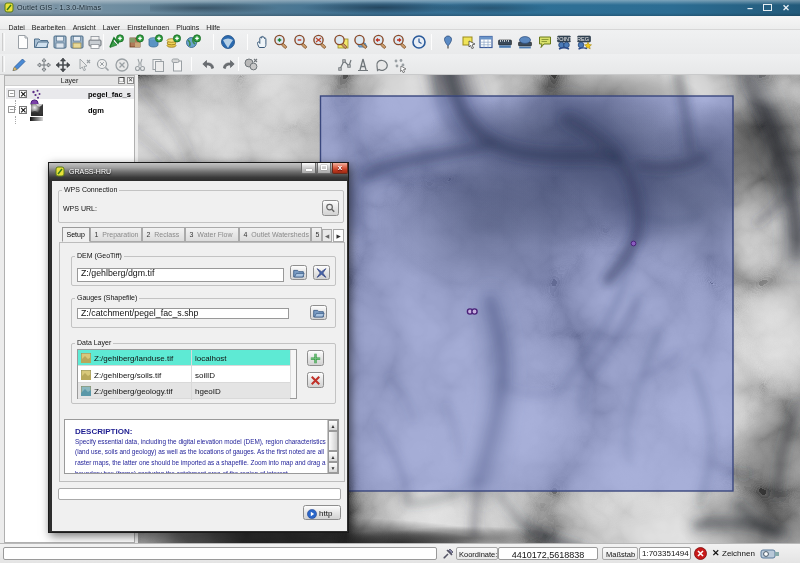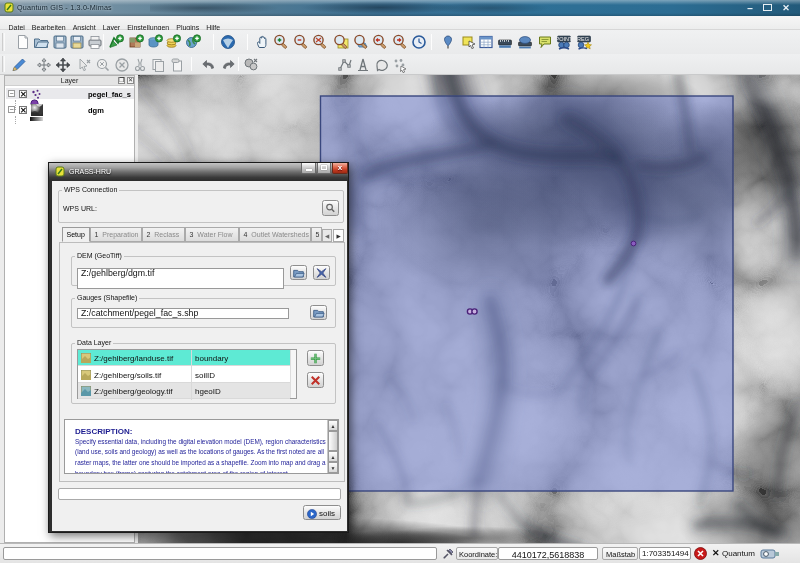--- a/index.html
+++ b/index.html
@@ -39,21 +39,21 @@
 .sfield{position:absolute;top:2.5px;height:13px;background:#fff;border:1px solid #9a9a9a;border-radius:2px;font-size:8.5px;color:#111;}
 .slabel{position:absolute;top:2.5px;height:13px;background:linear-gradient(#fbfbfb,#e8e8e8);border:1px solid #a8a8a8;border-radius:2px;font-size:7.5px;}
 </style>
 </head>
 <body>
 <div id="titlebar">
 <svg id="qicon" viewBox="0 0 10 11">
       <rect x="1" y="1" width="8" height="9" rx="2" fill="#e8e13a" stroke="#5a7a1a" stroke-width="1"></rect>
       <path d="M3 8 L7 3" stroke="#3a7a1a" stroke-width="1.5"></path>
     </svg>
-<div id="tbtext">Quantum GIS - 1.3.0-Mimas</div>
+<div id="tbtext">Outlet GIS - 1.3.0-Mimas</div>
     <div style="position:absolute;left:150px;top:2px;width:130px;height:12px;background:radial-gradient(ellipse at 40% 50%,rgba(20,35,50,.45),rgba(20,35,50,0) 70%);"></div>
     <div style="position:absolute;left:300px;top:1px;width:160px;height:13px;background:radial-gradient(ellipse at 50% 50%,rgba(15,30,45,.5),rgba(15,30,45,0) 70%);"></div>
     <div style="position:absolute;left:430px;top:2px;width:120px;height:12px;background:radial-gradient(ellipse at 50% 50%,rgba(25,40,55,.35),rgba(25,40,55,0) 70%);"></div>
 <div class="capbtn" style="left:742px;width:16px;font-size:10px;font-weight:bold;">–</div>
 <div style="position:absolute;left:763px;top:4px;width:9px;height:7px;border:1.5px solid #e8f0f4;"></div>
 <div class="capbtn" style="left:779px;width:14px;font-size:9px;">✕</div>
 </div>
 <div id="menubar"><span>Datei</span><span>Bearbeiten</span><span>Ansicht</span><span>Layer</span><span>Einstellungen</span><span>Plugins</span><span>Hilfe</span></div>
 <div id="tb1">
 <span class="ic" style="left:15px;top:4px;">
@@ -563,21 +563,21 @@
 <span class="tab" style="left:38px;width:52px;background:linear-gradient(#f2f2f2,#dcdcdc);border:1px solid #aaa;color:#333;z-index:1;">1&nbsp;&nbsp;<span style="color:#8a8a8a;">Preparation</span></span>
 <span class="tab" style="left:90px;width:43px;background:linear-gradient(#f2f2f2,#dcdcdc);border:1px solid #aaa;color:#333;z-index:1;">2&nbsp;&nbsp;<span style="color:#8a8a8a;">Reclass</span></span>
 <span class="tab" style="left:133px;width:54px;background:linear-gradient(#f2f2f2,#dcdcdc);border:1px solid #aaa;color:#333;z-index:1;">3&nbsp;&nbsp;<span style="color:#8a8a8a;">Water Flow</span></span>
 <span class="tab" style="left:187px;width:72px;background:linear-gradient(#f2f2f2,#dcdcdc);border:1px solid #aaa;color:#333;z-index:1;">4&nbsp;&nbsp;<span style="color:#8a8a8a;">Outlet Watersheds</span></span>
 <span class="tab" style="left:259px;width:11px;background:linear-gradient(#f2f2f2,#dcdcdc);border:1px solid #aaa;color:#333;z-index:1;">5&nbsp;&nbsp;<span style="color:#8a8a8a;"></span></span>
 <span style="position:absolute;left:270px;top:48px;width:10px;height:13px;background:#e8e8e8;border:1px solid #aaa;font-size:5.5px;text-align:center;line-height:12px;color:#666;z-index:2;">◀</span>
 <span style="position:absolute;left:281px;top:48px;width:11px;height:13px;background:#fdfdfd;border:1px solid #aaa;font-size:5.5px;text-align:center;line-height:12px;color:#333;z-index:2;">▶</span>
 <div style="position:absolute;left:7px;top:61px;width:286px;height:240px;border:1px solid #bdbdbd;background:#f0f0f0;z-index:2;"></div>
 <div style="position:absolute;left:19px;top:75px;width:265px;height:30px;border:1px solid #c3c3c3;border-radius:2px;z-index:4;"></div>
 <span style="position:absolute;left:23px;top:70.5px;background:#f0f0f0;padding:0 2px;font-size:7px;z-index:4;">DEM (GeoTiff)</span>
-<div style="position:absolute;left:25px;top:87px;width:207px;height:21px;border:1px solid #999;background:#fff;font-size:8.8px;font-family:'Liberation Sans',sans-serif;padding:0 0 0 3px;margin:0;z-index:4;white-space:nowrap;overflow:hidden;line-height:9.5px;">Z:/gehlberg/dgm.tif</div>
+<div style="position:absolute;left:25px;top:87px;width:207px;height:14px;border:1px solid #999;background:#fff;font-size:8.8px;font-family:'Liberation Sans',sans-serif;padding:0 0 0 3px;margin:0;z-index:4;white-space:nowrap;overflow:hidden;line-height:9.5px;">Z:/gehlberg/dgm.tif</div>
 <span class="pbtn" style="position:absolute;left:238px;top:84px;width:17px;height:15px;z-index:4;">
         <svg viewBox="0 0 16 16" style="width:15px;height:14px;">
           <path d="M2.5 5 H7 L8.5 6.5 H13.5 V12.5 H2.5 Z" fill="#7a9cc4" stroke="#3a5a84" stroke-width="1"></path>
           <path d="M3.5 12.5 L5.5 8.5 H14.5 L12.8 12.5 Z" fill="#aac4e0" stroke="#3a5a84" stroke-width=".8"></path>
         </svg>
       </span>
 <span class="pbtn" style="position:absolute;left:261px;top:84px;width:17px;height:15px;z-index:4;">
         <svg viewBox="0 0 16 16" style="width:15px;height:14px;">
           <path d="M3 3 L8 6.5 L13 3 L9.5 8 L13 13 L8 9.5 L3 13 L6.5 8 Z" fill="#4a6ab0" stroke="#2a3a7a" stroke-width=".8"></path>
         </svg>
@@ -593,21 +593,21 @@
       </span>
 <div style="position:absolute;left:19px;top:162px;width:265px;height:61px;border:1px solid #c3c3c3;border-radius:2px;z-index:4;"></div>
 <span style="position:absolute;left:23px;top:157.5px;background:#f0f0f0;padding:0 2px;font-size:7px;z-index:4;">Data Layer</span>
 <div style="position:absolute;left:25px;top:168px;width:220px;height:50px;background:#fff;border:1px solid #9a9a9a;z-index:4;">
 <div style="position:absolute;left:0;top:0px;width:212px;height:16px;background:#5eead4;border-bottom:1px solid #d9d9d9;">
 <svg style="position:absolute;left:3px;top:3px;width:10px;height:10px;" viewBox="0 0 10 10">
             <rect width="10" height="10" fill="#d8c87a" stroke="#8a8a5a" stroke-width="1"></rect>
             <path d="M0 7 L4 3 L7 6 L10 4 V10 H0 Z" fill="#b8a85a"></path>
           </svg>
 <span style="position:absolute;left:16px;top:4px;font-size:8px;">Z:/gehlberg/landuse.tif</span>
-<span style="position:absolute;left:117px;top:4px;font-size:8px;">boundary</span>
+<span style="position:absolute;left:117px;top:4px;font-size:8px;">localhost</span>
 </div>
 <div style="position:absolute;left:0;top:33.4px;width:212px;height:16px;background:#e4e4e4;border-bottom:1px solid #d9d9d9;">
 <svg style="position:absolute;left:3px;top:3px;width:10px;height:10px;" viewBox="0 0 10 10">
             <rect width="10" height="10" fill="#8ab8c0" stroke="#8a8a5a" stroke-width="1"></rect>
             <path d="M0 7 L4 3 L7 6 L10 4 V10 H0 Z" fill="#5a98a8"></path>
           </svg>
 <span style="position:absolute;left:16px;top:4px;font-size:8px;">Z:/gehlberg/geology.tif</span>
 <span style="position:absolute;left:117px;top:4px;font-size:8px;">hgeoID</span>
 </div>
 <div style="position:absolute;left:0;top:16.7px;width:212px;height:16px;background:#fff;border-bottom:1px solid #d9d9d9;">
@@ -641,41 +641,41 @@
 <div style="position:absolute;left:0;top:31px;width:10px;height:11px;background:linear-gradient(#fdfdfd,#d8d8d8);border:1px solid #9a9a9a;font-size:5px;text-align:center;line-height:10px;color:#333;">▲</div>
 <div style="position:absolute;left:0;top:42px;width:10px;height:11px;background:linear-gradient(#fdfdfd,#d8d8d8);border:1px solid #9a9a9a;font-size:5px;text-align:center;line-height:10px;color:#333;">▼</div>
 </div>
 </div>
 <div style="position:absolute;left:6px;top:307px;width:283px;height:12px;background:#fff;border:1px solid #aaa;border-radius:2px;z-index:4;"></div>
 <span class="pbtn" style="position:absolute;left:251px;top:324px;width:38px;height:15px;z-index:4;">
         <svg style="position:absolute;left:3px;top:2.5px;width:10px;height:10px;" viewBox="0 0 10 10">
           <circle cx="5" cy="5" r="4.6" fill="#2a66c8" stroke="#1a3a8a" stroke-width=".5"></circle>
           <path d="M3.8 2.8 L7.2 5 L3.8 7.2 Z" fill="#fff"></path>
         </svg>
-        <span style="position:absolute;left:15px;top:3px;font-size:8px;">soils</span>
+        <span style="position:absolute;left:15px;top:3px;font-size:8px;">http</span>
       </span>
 </div>
 </div>
 <div id="status">
 <div class="sfield" style="left:3px;width:434px;"></div>
 <svg style="position:absolute;left:442px;top:2.5px;width:13px;height:13px;" viewBox="0 0 13 13">
       <path d="M2 11 L6 7 M5 3 L10 8" stroke="#556" stroke-width="1.6"></path>
       <path d="M8 2 L11 5 L9.5 6.5 L6.5 3.5 Z" fill="#88a" stroke="#445" stroke-width=".7"></path>
       <path d="M1.5 11.5 L3.5 11 L2 9.5 Z" fill="#556"></path>
     </svg>
 <span class="slabel" style="left:456px;width:42px;padding:2.5px 0 0 2px;font-size:7.5px;">Koordinate:</span>
 <span class="sfield" style="left:498px;width:100px;text-align:center;padding-top:2px;font-size:9px;">4410172,5618838</span>
 <span class="slabel" style="left:602px;width:36px;padding:2.5px 0 0 3px;font-size:7.5px;">Maßstab</span>
 <span class="sfield" style="left:639px;width:52px;padding:1.5px 0 0 2px;font-size:8px;">1:703351494</span>
 <svg style="position:absolute;left:694px;top:3px;width:13px;height:13px;" viewBox="0 0 13 13">
       <circle cx="6.5" cy="6.5" r="6" fill="#c81a1a" stroke="#7a0a0a" stroke-width=".8"></circle>
       <path d="M4 4 L9 9 M9 4 L4 9" stroke="#fff" stroke-width="1.6"></path>
     </svg>
 <span style="position:absolute;left:712px;top:4px;font-size:9px;font-weight:bold;">✕</span>
-<span style="position:absolute;left:722px;top:4.5px;font-size:8px;">Quantum</span>
+<span style="position:absolute;left:722px;top:4.5px;font-size:8px;">Zeichnen</span>
 <svg style="position:absolute;left:760px;top:2.5px;width:20px;height:14px;" viewBox="0 0 20 14">
       <rect x="1" y="3" width="14" height="8" rx="2" fill="#b8c8d8" stroke="#5a7a9a" stroke-width="1"></rect>
       <circle cx="6" cy="7" r="2.4" fill="#fff" stroke="#456"></circle>
       <rect x="15" y="5" width="4" height="4" fill="#8aa"></rect>
     </svg>
 </div>
 
 <style>
 .tab{position:absolute;top:46px;height:15px;font-size:7px;padding:3px 0 0 3.5px;white-space:nowrap;overflow:hidden;}
 .pbtn{display:inline-block;background:linear-gradient(#fdfdfd,#e8e8e8 45%,#d2d2d2);border:1px solid #8e8e8e;border-radius:2.5px;text-align:center;}

